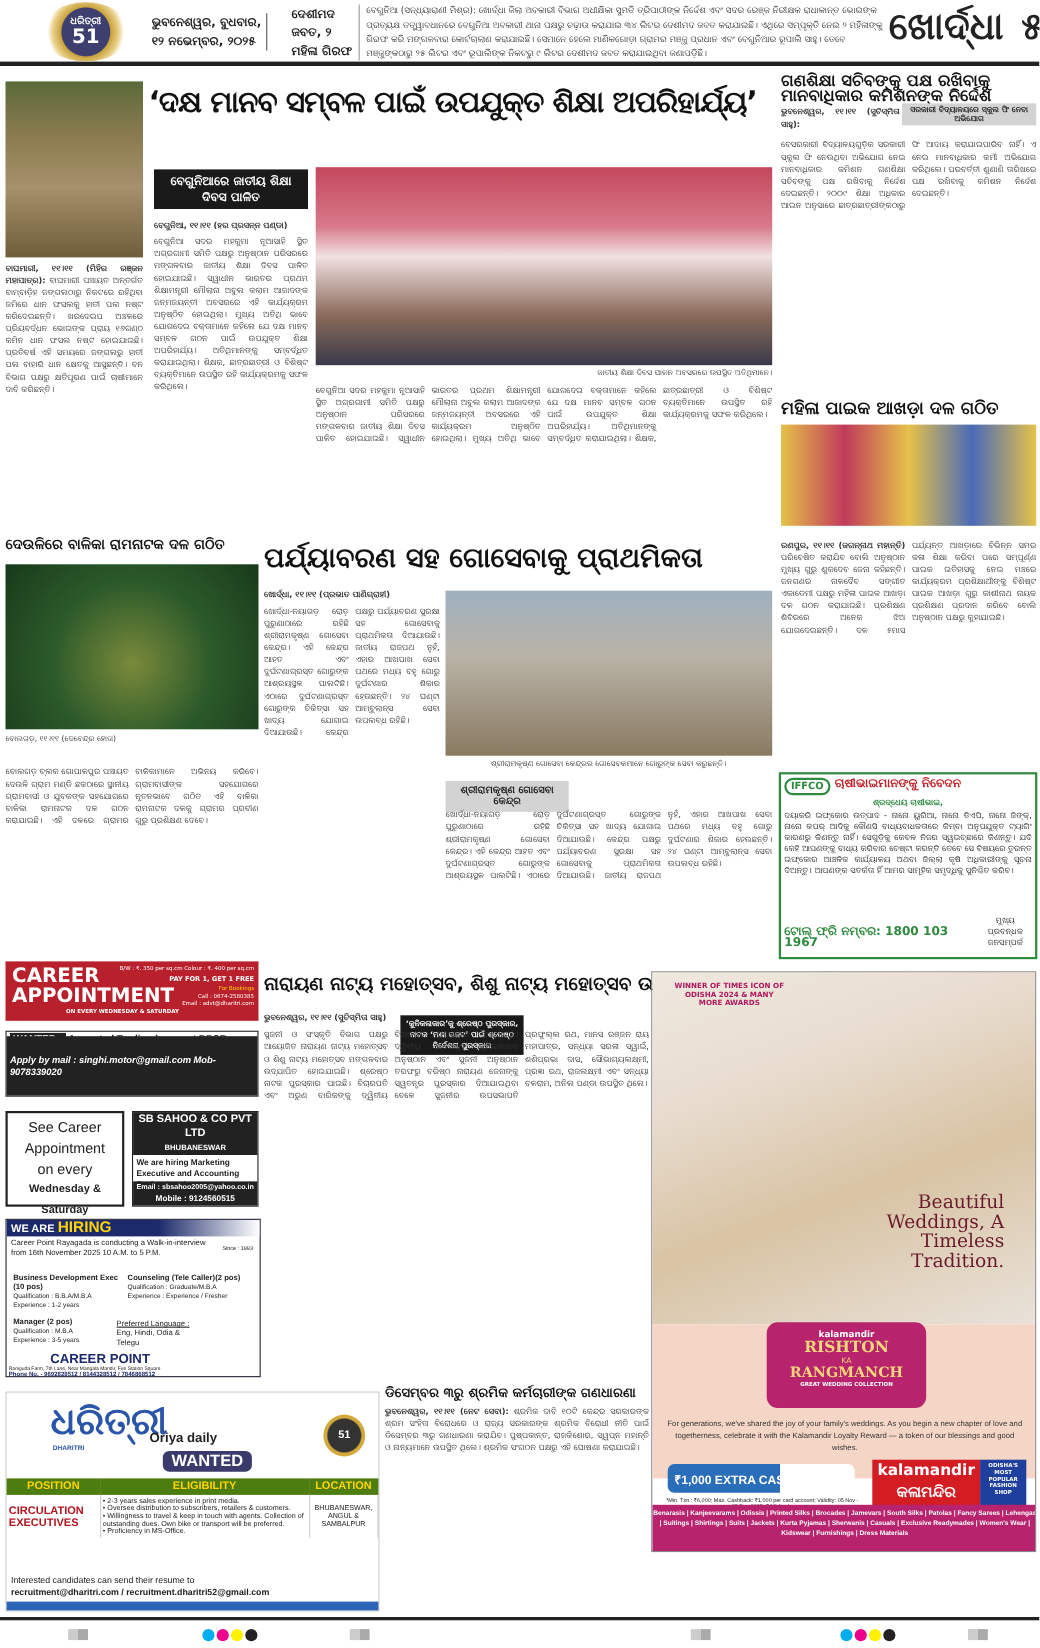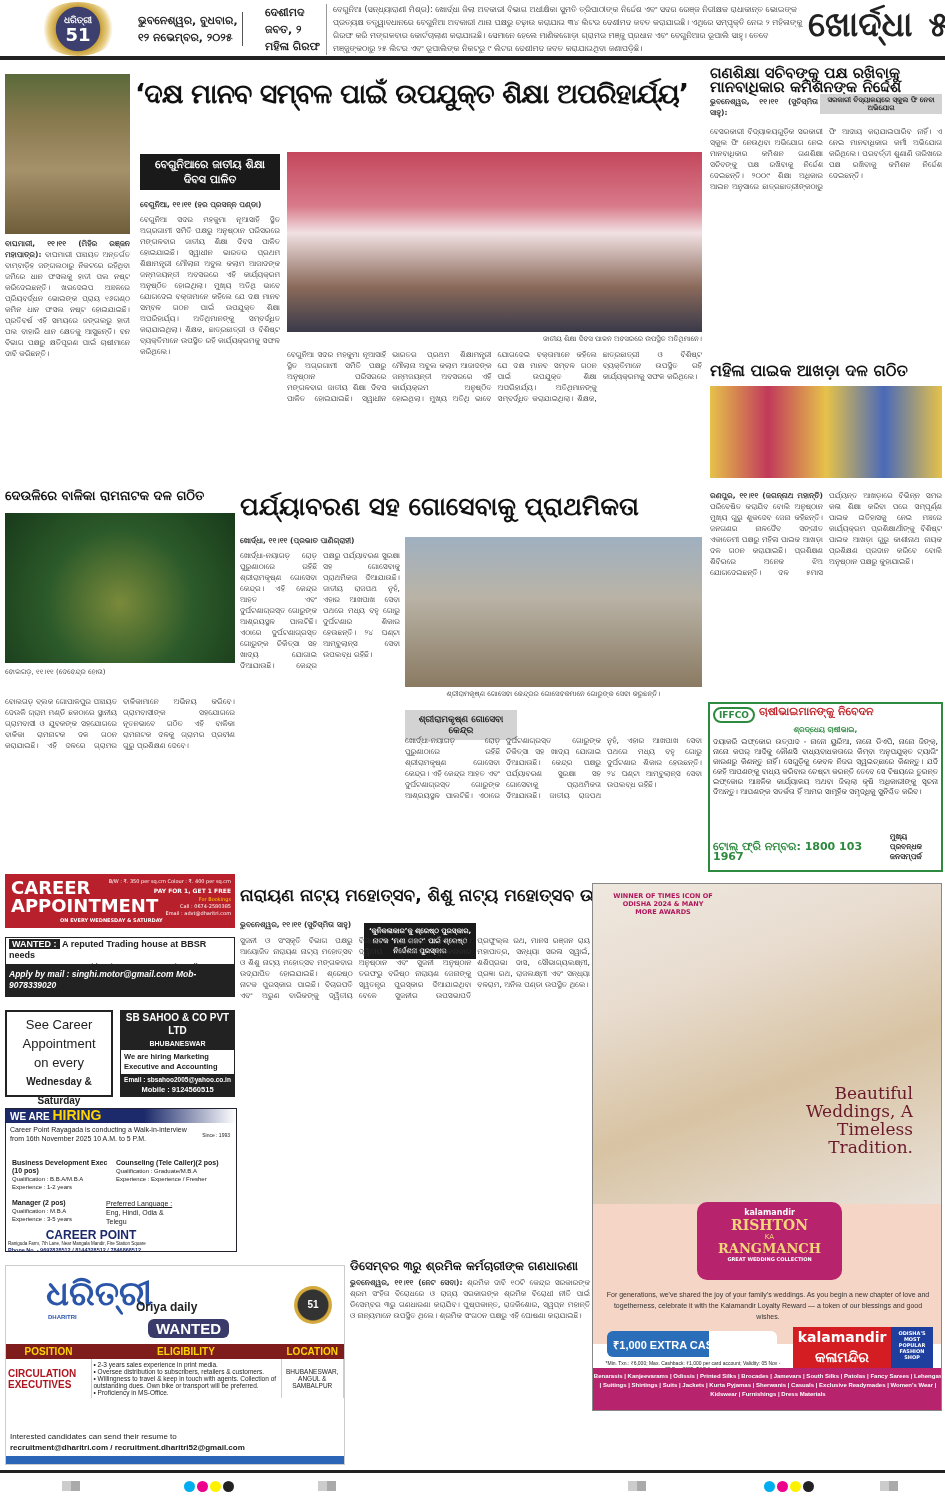--- a/index.html
+++ b/index.html
@@ -20,37 +20,37 @@
 .boxhead{background:#1a1a1a;color:#fff;font-weight:bold;text-align:center;font-size:11px;line-height:15px;padding:3px}
 .greyhead{background:#d3d3d3;font-weight:bold;font-size:12px;text-align:center;padding:4px}
 .career{left:5px;top:874px;width:230px;height:54px;background:#b8202b;color:#fff}
 .career .t1{position:absolute;left:6px;top:4px;font-size:18px;font-weight:bold;line-height:20px}
 .career .t2{position:absolute;left:6px;top:22px;font-size:18px;font-weight:bold;line-height:20px}
 .career .sub{position:absolute;left:55px;top:43px;font-size:5px;font-weight:bold}
 .career .rt{position:absolute;right:4px;top:4px;font-size:5px;text-align:right;line-height:7px}
 .wanted{left:5px;top:937px;width:230px;height:60px;border:1px solid #222;font-family:"Liberation Sans",sans-serif;font-size:9px;line-height:11px}
 .wanted .hd{font-weight:bold;padding:1px 3px}
 .wanted .hd span{background:#222;color:#fff;padding:0 3px}
-.wanted .ft{background:#222;color:#fff;font-weight:bold;font-style:italic;padding:5px 3px;font-size:8.5px;position:absolute;bottom:0;left:0;right:0}
+.wanted .ft{background:#222;color:#fff;font-weight:bold;font-style:italic;padding:16px 3px;font-size:8.5px;position:absolute;bottom:0;left:0;right:0}
 .seecareer{left:5px;top:1010px;width:108px;height:87px;border:2px solid #222;font-family:"Liberation Sans",sans-serif;text-align:center;font-size:13px;line-height:19px;padding-top:3px}
 .sbsahoo{left:120px;top:1010px;width:115px;height:87px;border:1px solid #222;font-family:"Liberation Sans",sans-serif;font-size:7.5px}
 .sbsahoo .hd{background:#222;color:#fff;text-align:center;font-weight:bold;font-size:10px;line-height:13px}
 .sbsahoo .bd{padding:2px 3px;line-height:10px}
 .sbsahoo .ft{background:#222;color:#fff;text-align:center;font-weight:bold;position:absolute;bottom:0;left:0;right:0;line-height:10px;padding:1px 0}
 .hiring{left:5px;top:1108px;width:232px;height:144px;border:1px solid #223;font-family:"Liberation Sans",sans-serif;font-size:6px;line-height:8px;overflow:hidden}
 .hiring .hd{background:linear-gradient(90deg,#1c2a6b 60%,#fff);color:#fff;font-weight:bold;font-size:10px;padding:2px 4px}
 .hiring .hd b{color:#ffd400;font-size:14px}
 .dharitri{left:5px;top:1265px;width:340px;height:200px;border:1px solid #ccc;font-family:"Liberation Sans",sans-serif}
 .dh-brand{position:absolute;left:40px;top:8px;font-size:34px;font-weight:bold;color:#2a55a8}
 .dh-sub{position:absolute;left:42px;top:48px;font-size:6px;color:#2a55a8;font-weight:bold}
 .dh-oriya{position:absolute;left:130px;top:34px;font-size:12px;font-weight:bold}
 .dh-wanted{position:absolute;left:142px;top:53px;background:#3b3b6b;color:#fff;font-weight:bold;font-size:15px;padding:1px 8px;border-radius:6px}
 .dh-badge{position:absolute;right:12px;top:20px;width:38px;height:38px;border-radius:50%;background:radial-gradient(circle,#333 55%,#d4a93c 60%);color:#fff;font-size:10px;font-weight:bold;text-align:center;line-height:38px}
 .dh-table{position:absolute;left:0;top:78px;width:338px;border-collapse:collapse}
-.dh-table th{background:#7f1d1d;color:#ffd400;font-size:10px;padding:2px}
+.dh-table th{background:#4d7c0f;color:#ffd400;font-size:10px;padding:2px}
 .dh-table td{font-size:6.5px;vertical-align:middle;border-right:1px solid #ccc;padding:2px}
 .dh-pos{color:#b0151f;font-weight:bold;font-size:10px!important;text-align:left}
 .dh-loc{text-align:center}
 .dh-foot{position:absolute;left:4px;top:165px;font-size:8px;line-height:11px}
 .dh-bar{position:absolute;left:0;bottom:0;width:100%;height:8px;background:#2a65b8}
 .kala{left:592px;top:883px;width:350px;height:528px;border:1px solid #888;overflow:hidden}
 .kala-photo{position:absolute;left:0;top:0;width:350px;height:320px;background:linear-gradient(160deg,#efe8df 0%,#e8dccf 30%,#d8c3a3 60%,#e9e2da 100%)}
 .kala-award{position:absolute;left:20px;top:8px;width:100px;color:#b0185d;font-weight:bold;font-size:6.5px;text-align:center;line-height:8px}
 .kala-tag{position:absolute;left:190px;top:200px;color:#6a1a2c;font-family:"DejaVu Serif",serif;font-size:17px;line-height:18px;text-align:right;width:130px}
 .kala-box{position:absolute;left:104px;top:318px;width:145px;height:78px;background:#b8236d;border-radius:10px;text-align:center;color:#f4d67a}
@@ -145,21 +145,21 @@
 
 <div class="abs iffco">
   <div class="hd">
     <span class="lg">IFFCO</span>
     <span class="tt">ଚାଷୀଭାଇମାନଙ୍କୁ ନିବେଦନ</span>
   </div>
   <div style="text-align:center;color:#2d8a3e;font-weight:bold;margin:2px 0">ଶ୍ରଦ୍ଧେୟ ଚାଷୀଭାଇ,</div>
   <div style="text-align:justify;height:95px;overflow:hidden">ଦୟାକରି ଇଫ୍‌କୋର ଉତ୍ପାଦ - ନାନୋ ୟୁରିଆ, ନାନୋ ଡିଏପି, ନାନୋ ଜିଙ୍କ୍, ନାନୋ କପର୍ ଆଦିକୁ କୌଣସି ବାଧ୍ୟବାଧକତାରେ କିମ୍ବା ଅନୁପଯୁକ୍ତ ଟ୍ୟାଗିଂ କାରଣରୁ କିଣନ୍ତୁ ନାହିଁ। ସେଗୁଡ଼ିକୁ କେବଳ ନିଜର ସ୍ୱଇଚ୍ଛାରେ କିଣନ୍ତୁ। ଯଦି କେହି ଆପଣଙ୍କୁ ବାଧ୍ୟ କରିବାର ଚେଷ୍ଟା କରନ୍ତି ତେବେ ସେ ବିଷୟରେ ତୁରନ୍ତ ଇଫ୍‌କୋର ଆଞ୍ଚଳିକ କାର୍ଯ୍ୟାଳୟ ଅଥବା ଜିଲ୍ଲା କୃଷି ଅଧିକାରୀଙ୍କୁ ସୂଚନା ଦିଅନ୍ତୁ। ଆପଣଙ୍କ ସତର୍କତା ହିଁ ଆମର ସାମୂହିକ ସମୃଦ୍ଧିକୁ ସୁନିଶ୍ଚିତ କରିବ।</div>
   <div style="display:flex;justify-content:space-between;align-items:flex-end">
     <span class="tf">ଟୋଲ୍ ଫ୍ରି ନମ୍ବର: 1800 103 1967</span>
-    <span style="font-weight:bold;width:50px;text-align:left">ମୁଖ୍ୟ ପ୍ରବନ୍ଧକ ଜନସମ୍ପର୍କ</span>
+    <span style="font-weight:normal;width:50px;text-align:center">ମୁଖ୍ୟ ପ୍ରବନ୍ଧକ ଜନସମ୍ପର୍କ</span>
   </div>
 </div>
 
 <div class="abs career">
   <div class="t1">CAREER</div>
   <div class="t2">APPOINTMENT</div>
   <div class="sub">ON EVERY WEDNESDAY &amp; SATURDAY</div>
   <div class="rt">
     <div>B/W : ₹. 350 per sq.cm  Colour : ₹. 400 per sq.cm</div>
     <div style="font-weight:bold;font-size:6px;margin:2px 0">PAY FOR 1, GET 1 FREE</div>

